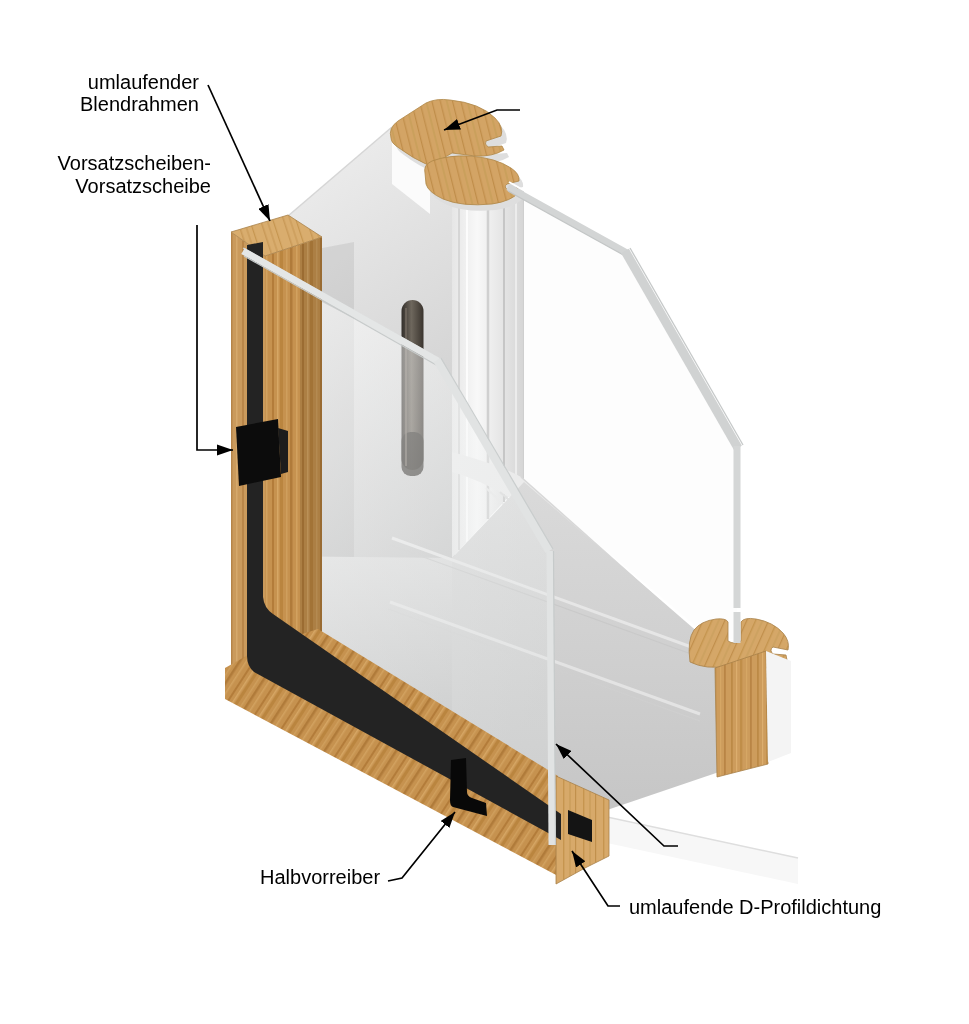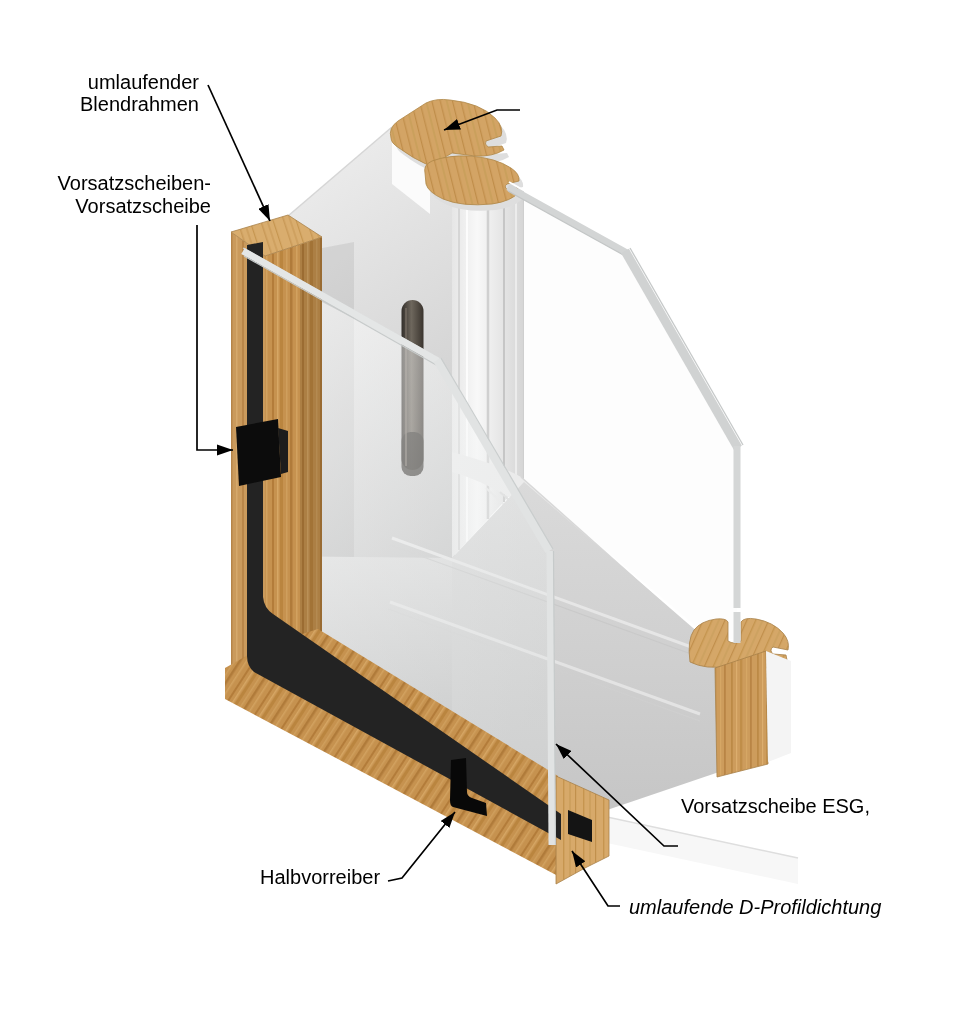--- a/index.html
+++ b/index.html
@@ -6,25 +6,25 @@
   #stage{
     position:relative;width:969px;height:1024px;background:#ffffff;overflow:hidden;
     font-family:"Liberation Sans",sans-serif;color:#000;
   }
   #stage svg{position:absolute;left:0;top:0;}
   .lbl{
     position:absolute;font-size:20px;line-height:22px;color:#000;white-space:nowrap;
   }
   .lbl.right{text-align:right;}
   #lbl-blendrahmen{right:770px;top:71px;}
-  #lbl-scharnier{right:758px;top:172px;line-height:23px;}
+  #lbl-scharnier{right:758px;top:152px;line-height:23px;}
   #lbl-fenster{left:522px;top:95px;}
   #lbl-halbvorreiber{left:260px;top:866px;}
   #lbl-vorsatzscheibe{left:681px;top:792px;line-height:28px;}
-  #lbl-dichtung{left:629px;top:896px;font-style:italic;}
+  #lbl-dichtung{left:629px;top:896px;}
   .sup{font-size:12px;vertical-align:6px;}
 </style>
 </head>
 <body>
 
 <div id="stage">
 
 <svg width="969" height="1024" viewBox="0 0 969 1024">
   <defs>
     <marker id="arr" viewBox="0 0 10 7" refX="10" refY="3.5" markerWidth="16" markerHeight="11.2" orient="auto" markerUnits="userSpaceOnUse">
@@ -225,18 +225,17 @@
 
   <div id="lbl-scharnier" class="lbl right">
     <div>Vorsatzscheiben-</div>
     <div>Vorsatzscheibe</div>
   </div>
 
 
   <div id="lbl-halbvorreiber" class="lbl">Halbvorreiber</div>
 
   <div id="lbl-vorsatzscheibe" class="lbl">
-    <div>Vorsatzscheibe ESG,</div>
   </div>
 
   <div id="lbl-dichtung" class="lbl">umlaufende D-Profildichtung</div>
 
 </div>
 
 </body></html>

